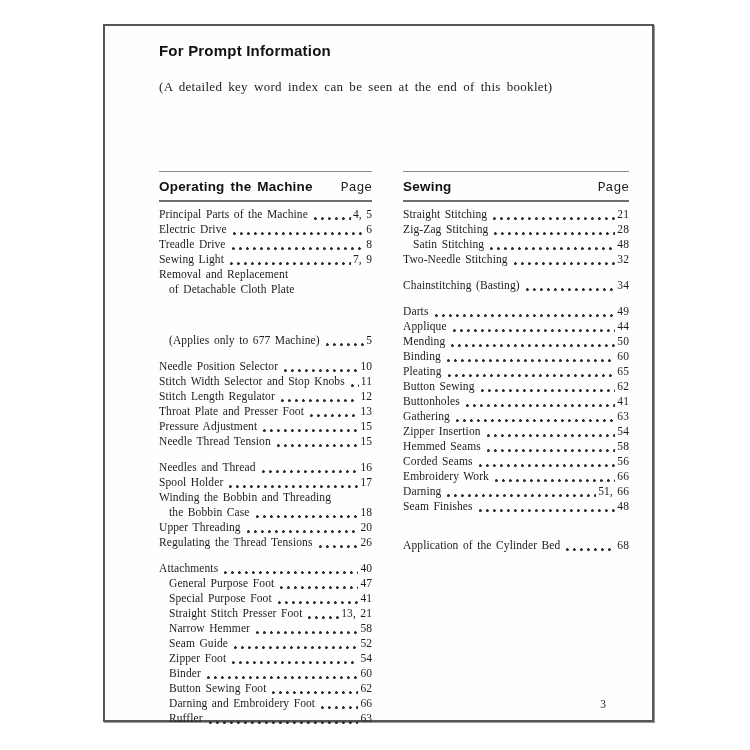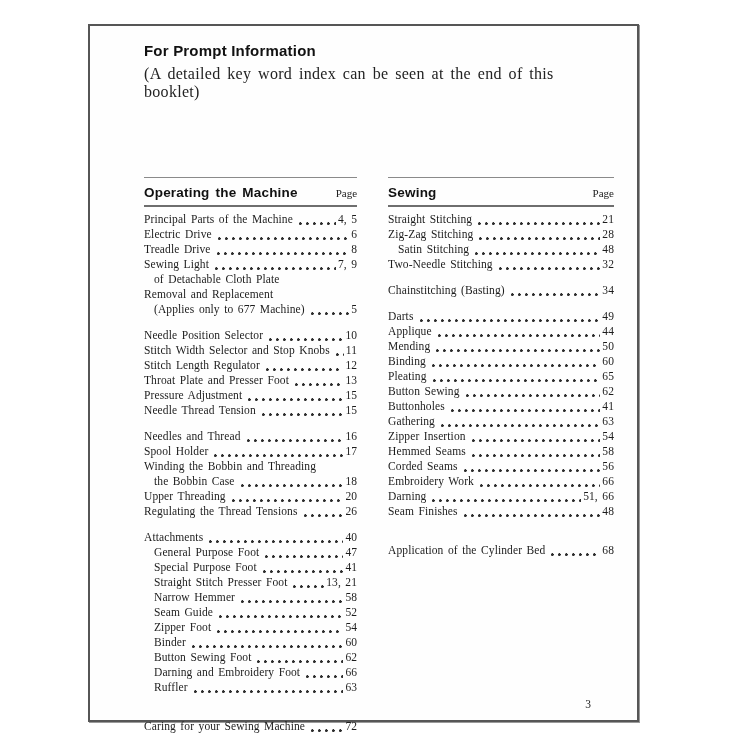--- a/index.html
+++ b/index.html
@@ -5,37 +5,37 @@
   * { margin: 0; padding: 0; box-sizing: border-box; }
   html, body {
     width: 750px; height: 750px;
     background: #ffffff;
     font-family: "Liberation Serif", serif;
     color: #1c1c1c;
     overflow: hidden;
   }
   .sheet {
     position: absolute;
-    left: 88px; top: 24px;
+    left: 103px; top: 24px;
     width: 551px; height: 698px;
     background: #fefefe;
     border: 2px solid #565656;
     box-shadow: 1px 1px 0 #9a9a9a;
     padding: 16px 23px 0 54px;
   }
   .doc-title {
     font-family: "Liberation Sans", sans-serif;
     font-weight: bold;
     font-size: 15px;
     letter-spacing: 0.2px;
     color: #111;
   }
   .doc-subtitle {
-    margin-top: 6px;
-    font-size: 16px;
+    margin-top: 20px;
+    font-size: 13px;
     word-spacing: 2.5px;
     letter-spacing: 0.3px;
     color: #222;
   }
   .columns {
     display: flex;
     gap: 31px;
     margin-top: 76px;
   }
   .col { display: flex; flex-direction: column; }
@@ -51,22 +51,23 @@
   }
   .col-header .col-title {
     font-family: "Liberation Sans", sans-serif;
     font-weight: bold;
     font-size: 13.5px;
     letter-spacing: 0.2px;
     word-spacing: 2px;
     color: #111;
   }
   .col-header .page-label {
-    font-size: 11px;
+    font-size: 13px;
     color: #222;
+    font-family: Liberation Mono, monospace;
   }
   .entries { margin-top: 5px; }
   .entry { margin: 0; }
   .entry.gap    { margin-top: 11px; }
   .entry.gap-lg { margin-top: 24px; }
   .entry .pre-line, .entry .row {
     font-size: 11.5px;
     line-height: 15px;
     word-spacing: 1.5px;
     letter-spacing: 0.1px;
@@ -135,24 +136,24 @@
             </div>
           </div>
           <div class="entry">
             <div class="row">
               <span class="lbl">Sewing Light</span>
               <span class="leader"></span>
               <span class="pg">7, 9</span>
             </div>
           </div>
           <div class="entry">
+            <div class="pre-line">Removal and Replacement</div>
             <div class="pre-line" style="padding-left: 10px;">of Detachable Cloth Plate</div>
-            <div class="pre-line">Removal and Replacement</div>
-            <div class="row">
-              <span class="lbl" style="padding-left: 10px;">(Applies only to 677 Machine)</span>
+            <div class="row">
+              <span class="lbl" style="padding-left: 10px; margin-top: 36px;">(Applies only to 677 Machine)</span>
               <span class="leader"></span>
               <span class="pg">5</span>
             </div>
           </div>
           <div class="entry gap">
             <div class="row">
               <span class="lbl">Needle Position Selector</span>
               <span class="leader"></span>
               <span class="pg">10</span>
             </div>

